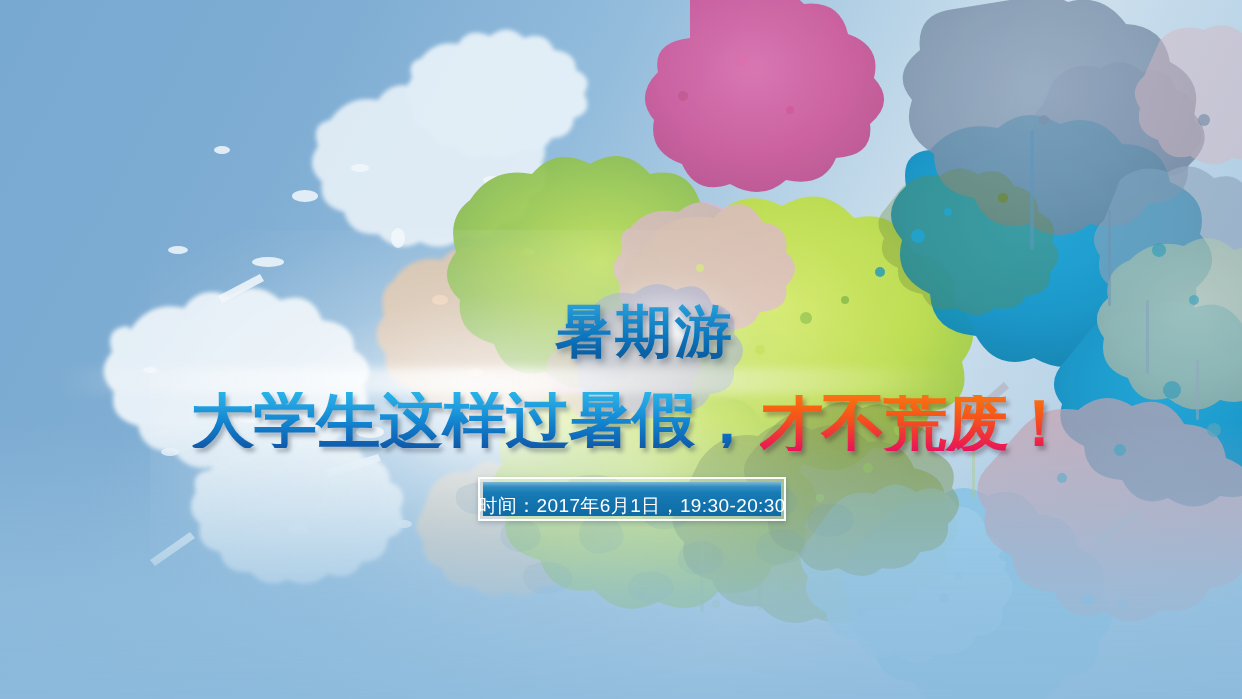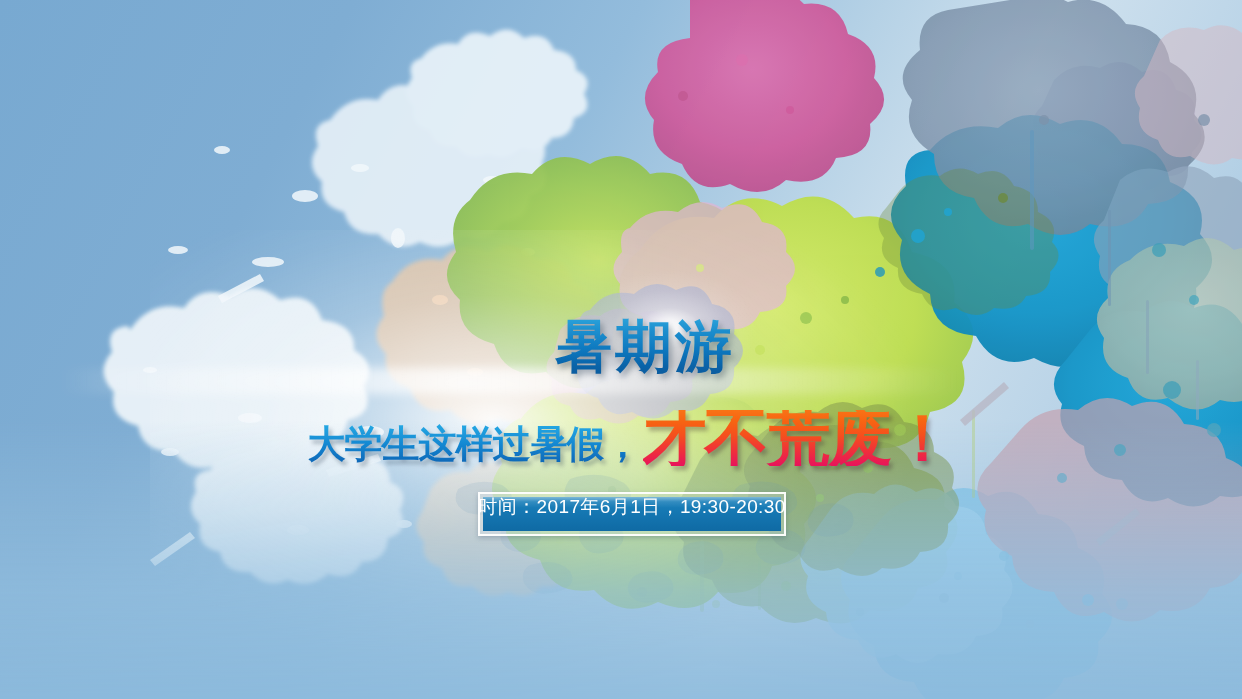--- a/index.html
+++ b/index.html
@@ -116,21 +116,20 @@
   }
 
   
   #text-block {
     position: absolute;
     left: 0;
     top: 0;
     width: 1242px;
     height: 514px;
     z-index: 10;
-    margin-top: 15px;
   }
 
   #main-title {
     position: absolute;
     left: 0;
     top: 300px;
     width: 1290px;
     text-align: center;
     font-size: 57px;
     line-height: 62px;
@@ -156,21 +155,21 @@
     top: 392px;
     width: 1260px;
     text-align: center;
     white-space: nowrap;
     font-size: 0;
   }
 
   .sub-blue {
     display: inline-block;
     vertical-align: baseline;
-    font-size: 38px;
+    font-size: 64px;
     line-height: 56px;
     font-weight: bold;
     letter-spacing: -1px;
     background: linear-gradient(180deg,
         #29b3e8 0%,
         #22a2e0 22%,
         #1488d2 50%,
         #0f6fbe 76%,
         #1059a8 100%);
     -webkit-background-clip: text;
@@ -223,21 +222,21 @@
     width: 100%;
     height: 100%;
     box-sizing: border-box;
     background:
       linear-gradient(180deg,
         rgba(255,255,255,0.42) 0%,
         rgba(255,255,255,0.10) 14%,
         rgba(255,255,255,0) 32%),
       linear-gradient(180deg, #1e84bd 0%, #1577b2 45%, #0f6aa4 100%);
     display: flex;
-    align-items: flex-start;
+    align-items: flex-end;
     justify-content: center;
   }
 
   #date-text {
     color: #ffffff;
     font-size: 19px;
     line-height: 20px;
     letter-spacing: 0.4px;
     white-space: nowrap;
     font-weight: normal;

